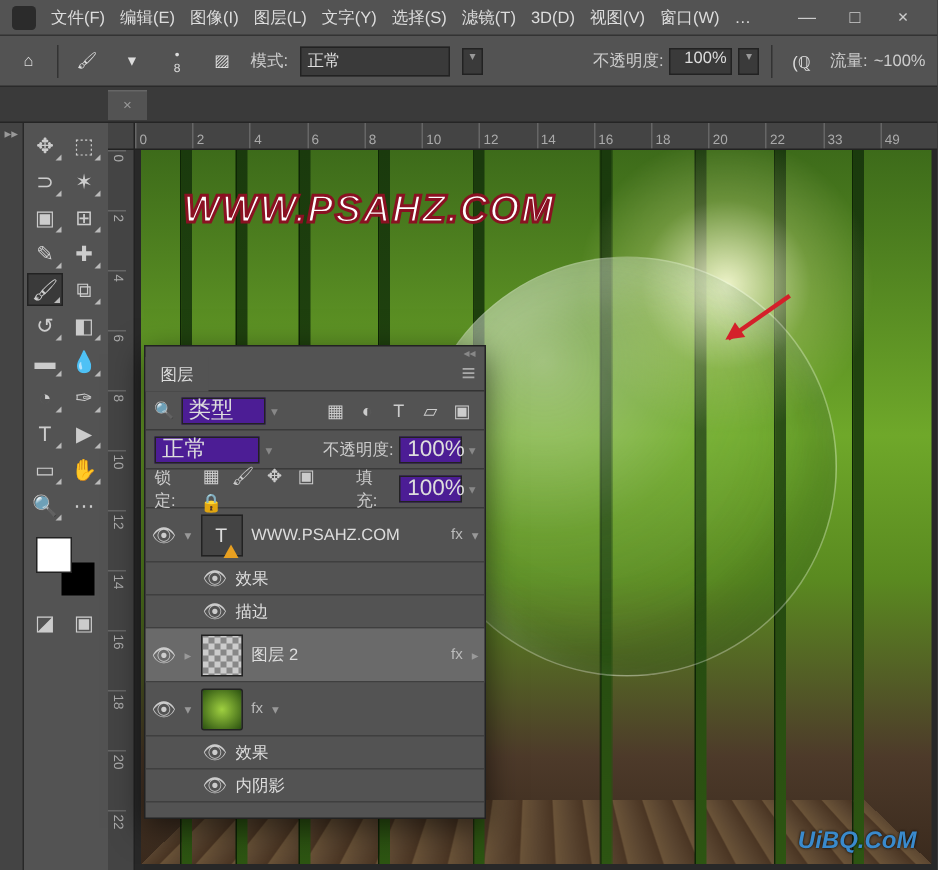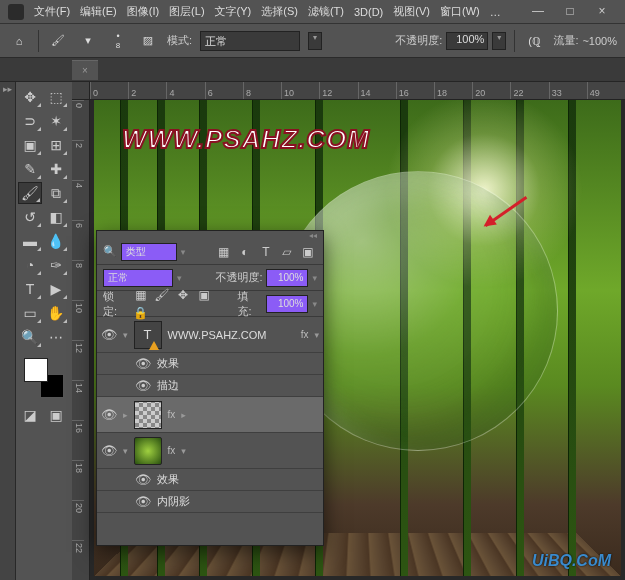--- a/index.html
+++ b/index.html
@@ -44,21 +44,21 @@
 .wm { position: absolute; top: 24px; left: 28px; font-size: 26px; font-weight: 900; color: #fff; -webkit-text-stroke: 2px #8a1122; font-style: italic; letter-spacing: 1px; }
 .arrow { position: absolute; top: 110px; right: 90px; width: 50px; height: 3px; background: #d4202a; transform: rotate(-35deg); }
 .arrow::before { content: ""; position: absolute; left: -2px; top: -5px; width: 0; height: 0; border-right: 12px solid #d4202a; border-top: 6px solid transparent; border-bottom: 6px solid transparent; }
 .uibq { position: absolute; bottom: 6px; right: 10px; color: #3a8acc; font-size: 16px; font-weight: bold; font-style: italic; text-shadow: 0 0 2px #000; }
 .layers-panel { position: absolute; top: 230px; left: 96px; width: 228px; height: 316px; background: #535353; border: 1px solid #222; box-shadow: 0 6px 20px rgba(0,0,0,0.6); z-index: 50; display: flex; flex-direction: column; }
 .lp-handle { height: 8px; display: flex; justify-content: flex-end; padding-right: 6px; color: #888; font-size: 8px; }
 .lp-tabs { height: 22px; display: flex; align-items: center; border-bottom: 1px solid #333; }
 .lp-tab { padding: 4px 10px; font-size: 11px; color: #ddd; background: #535353; }
 .lp-menu { margin-left: auto; padding: 0 6px; color: #aaa; }
 .lp-row { height: 26px; display: flex; align-items: center; padding: 0 6px; gap: 4px; border-bottom: 1px solid #3a3a3a; font-size: 11px; color: #ccc; }
-.lp-row .sel { flex: 0 0 auto; background: #8b5cf6; border: 1px solid #222; color: #ddd; height: 18px; padding: 0 4px; line-height: 16px; font-size: 10px; }
+.lp-row .sel { flex: 0 0 auto; background: #4c1d95; border: 1px solid #222; color: #ddd; height: 18px; padding: 0 4px; line-height: 16px; font-size: 15px; }
 .lp-iconstrip span { display: inline-flex; width: 18px; height: 18px; align-items: center; justify-content: center; color: #ccc; font-size: 12px; }
 .lp-layers { flex: 1; overflow-y: auto; }
 .layer-item { display: flex; align-items: center; min-height: 36px; border-bottom: 1px solid #3f3f3f; padding: 3px 4px; gap: 6px; font-size: 11px; color: #ddd; }
 .layer-item.sel { background: #6a6a6a; }
 .eye { width: 16px; text-align: center; color: #ccc; font-size: 13px; }
 .thumb { width: 28px; height: 28px; border: 1px solid #222; background: #555; display: flex; align-items: center; justify-content: center; font-size: 13px; }
 .thumb.text { background: #444; }
 .thumb.trans { background: repeating-conic-gradient(#888 0 25%, #ccc 0 50%) 0/8px 8px; }
 .thumb.green { background: radial-gradient(circle, #9fd040, #2a5010); border-radius: 2px; }
 .layer-name { flex: 1; }
@@ -228,20 +228,24 @@
       <div class="wm">WWW.PSAHZ.COM</div>
       <div class="uibq">UiBQ.CoM</div>
     </div>
   </div>
 </div>
 
 <div class="layers-panel">
   <div class="lp-handle">
       <span>◂◂</span>
     </div>
+  <div class="lp-tabs">
+    <div class="lp-tab">图层</div>
+    <div class="lp-menu">≡</div>
+  </div>
   <div class="lp-row">
     <span>🔍</span>
     <div class="sel" style="width:56px">类型</div>
     <span style="font-size:9px;color:#888">▾</span>
     <div class="lp-iconstrip" style="margin-left:auto">
       <span>▦</span>
       <span>◐</span>
       <span>T</span>
       <span>▱</span>
       <span>▣</span>
@@ -283,20 +287,21 @@
     </div>
     <div class="layer-item sub">
       <span class="eye">👁</span>
       <span>描边</span>
     </div>
 
     <div class="layer-item sel">
       <span class="eye">👁</span>
       <span class="chev-d">▸</span>
       <div class="thumb trans"></div>
+      <span class="layer-name">图层 2</span>
       <span class="fx">fx</span>
       <span class="chev-d">▸</span>
     </div>
 
     <div class="layer-item">
       <span class="eye">👁</span>
       <span class="chev-d">▾</span>
       <div class="thumb green"></div>
       <span class="fx">fx</span>
       <span class="chev-d">▾</span>

